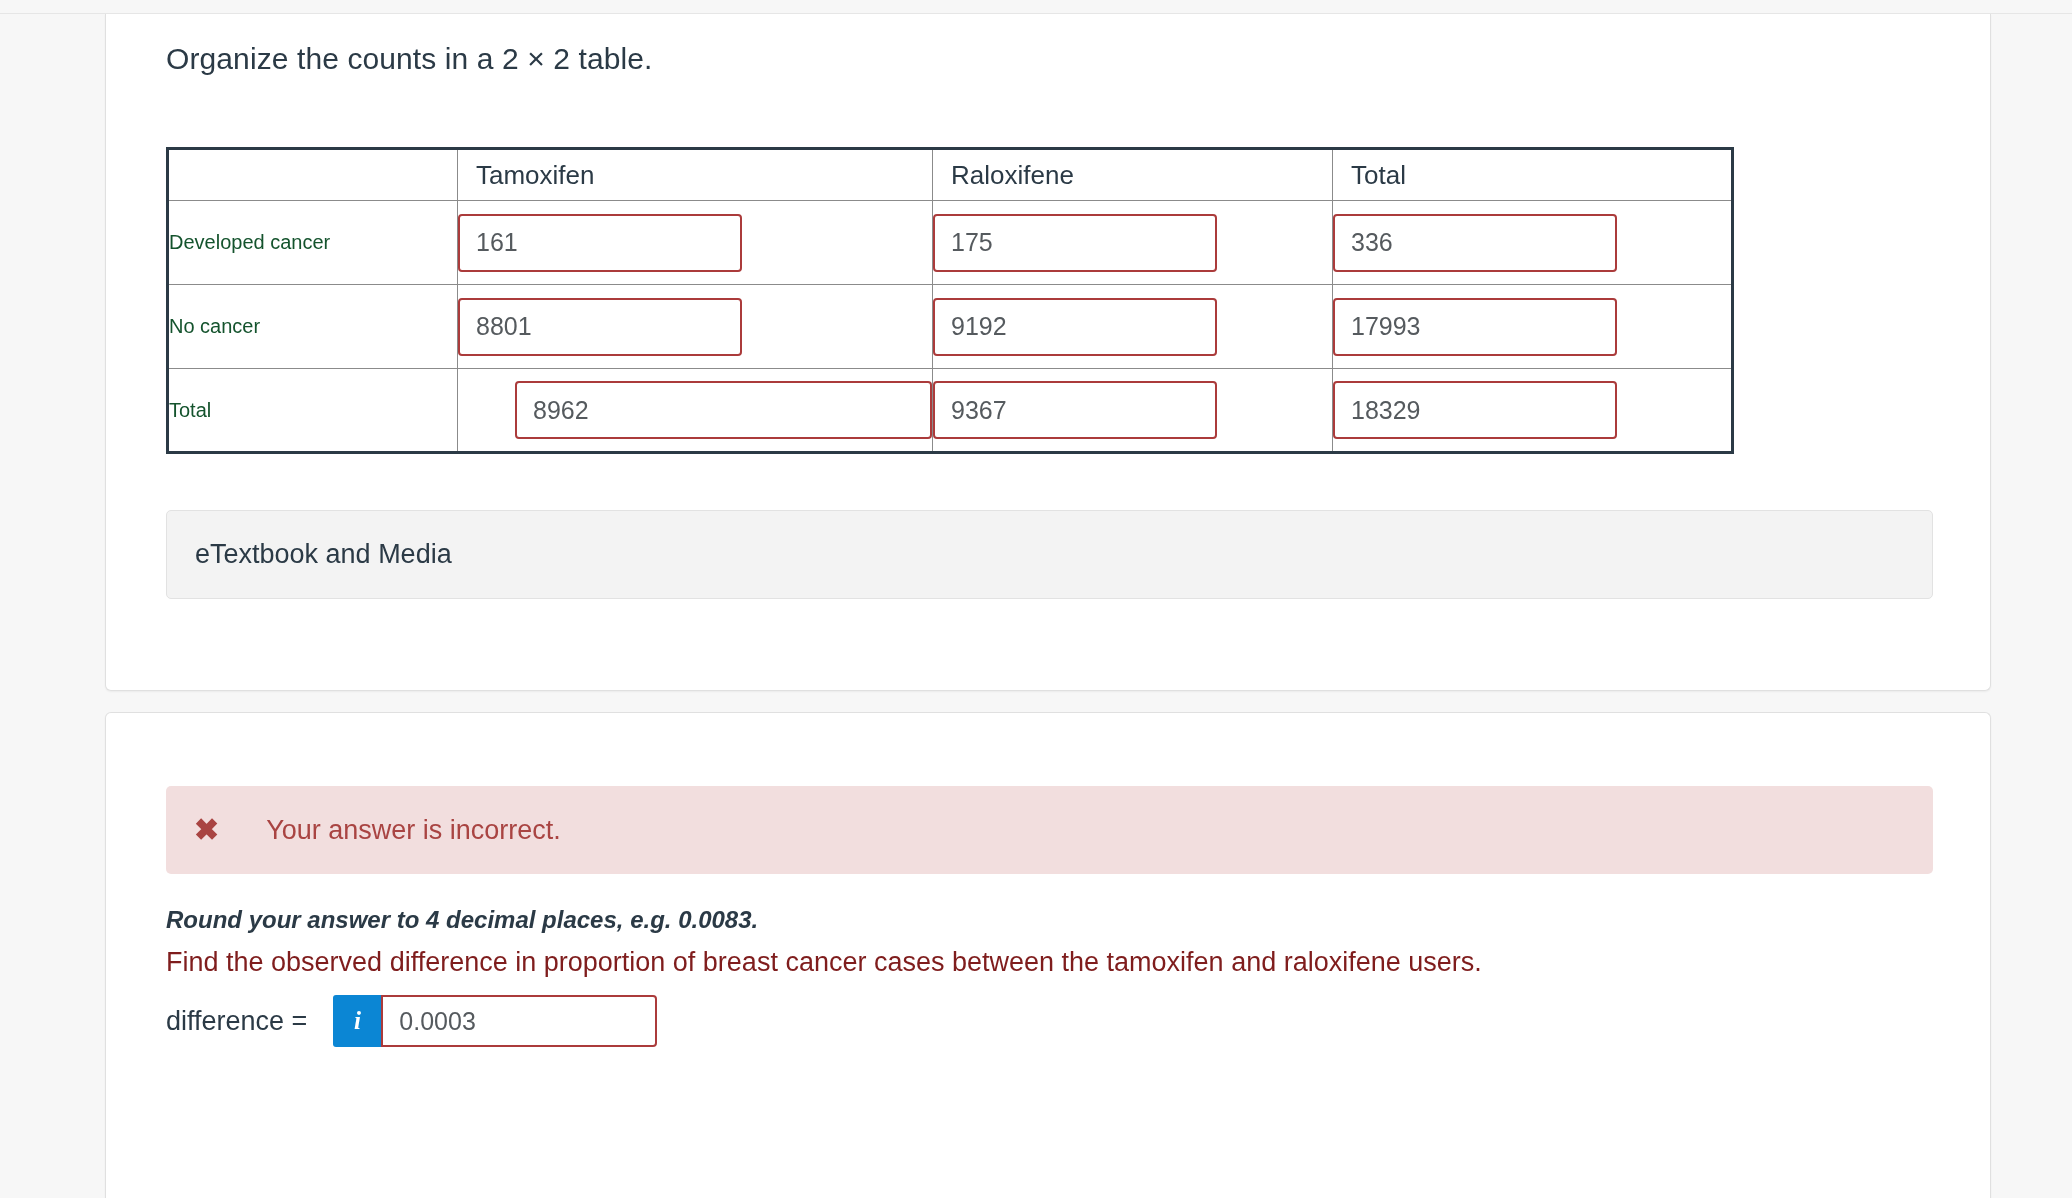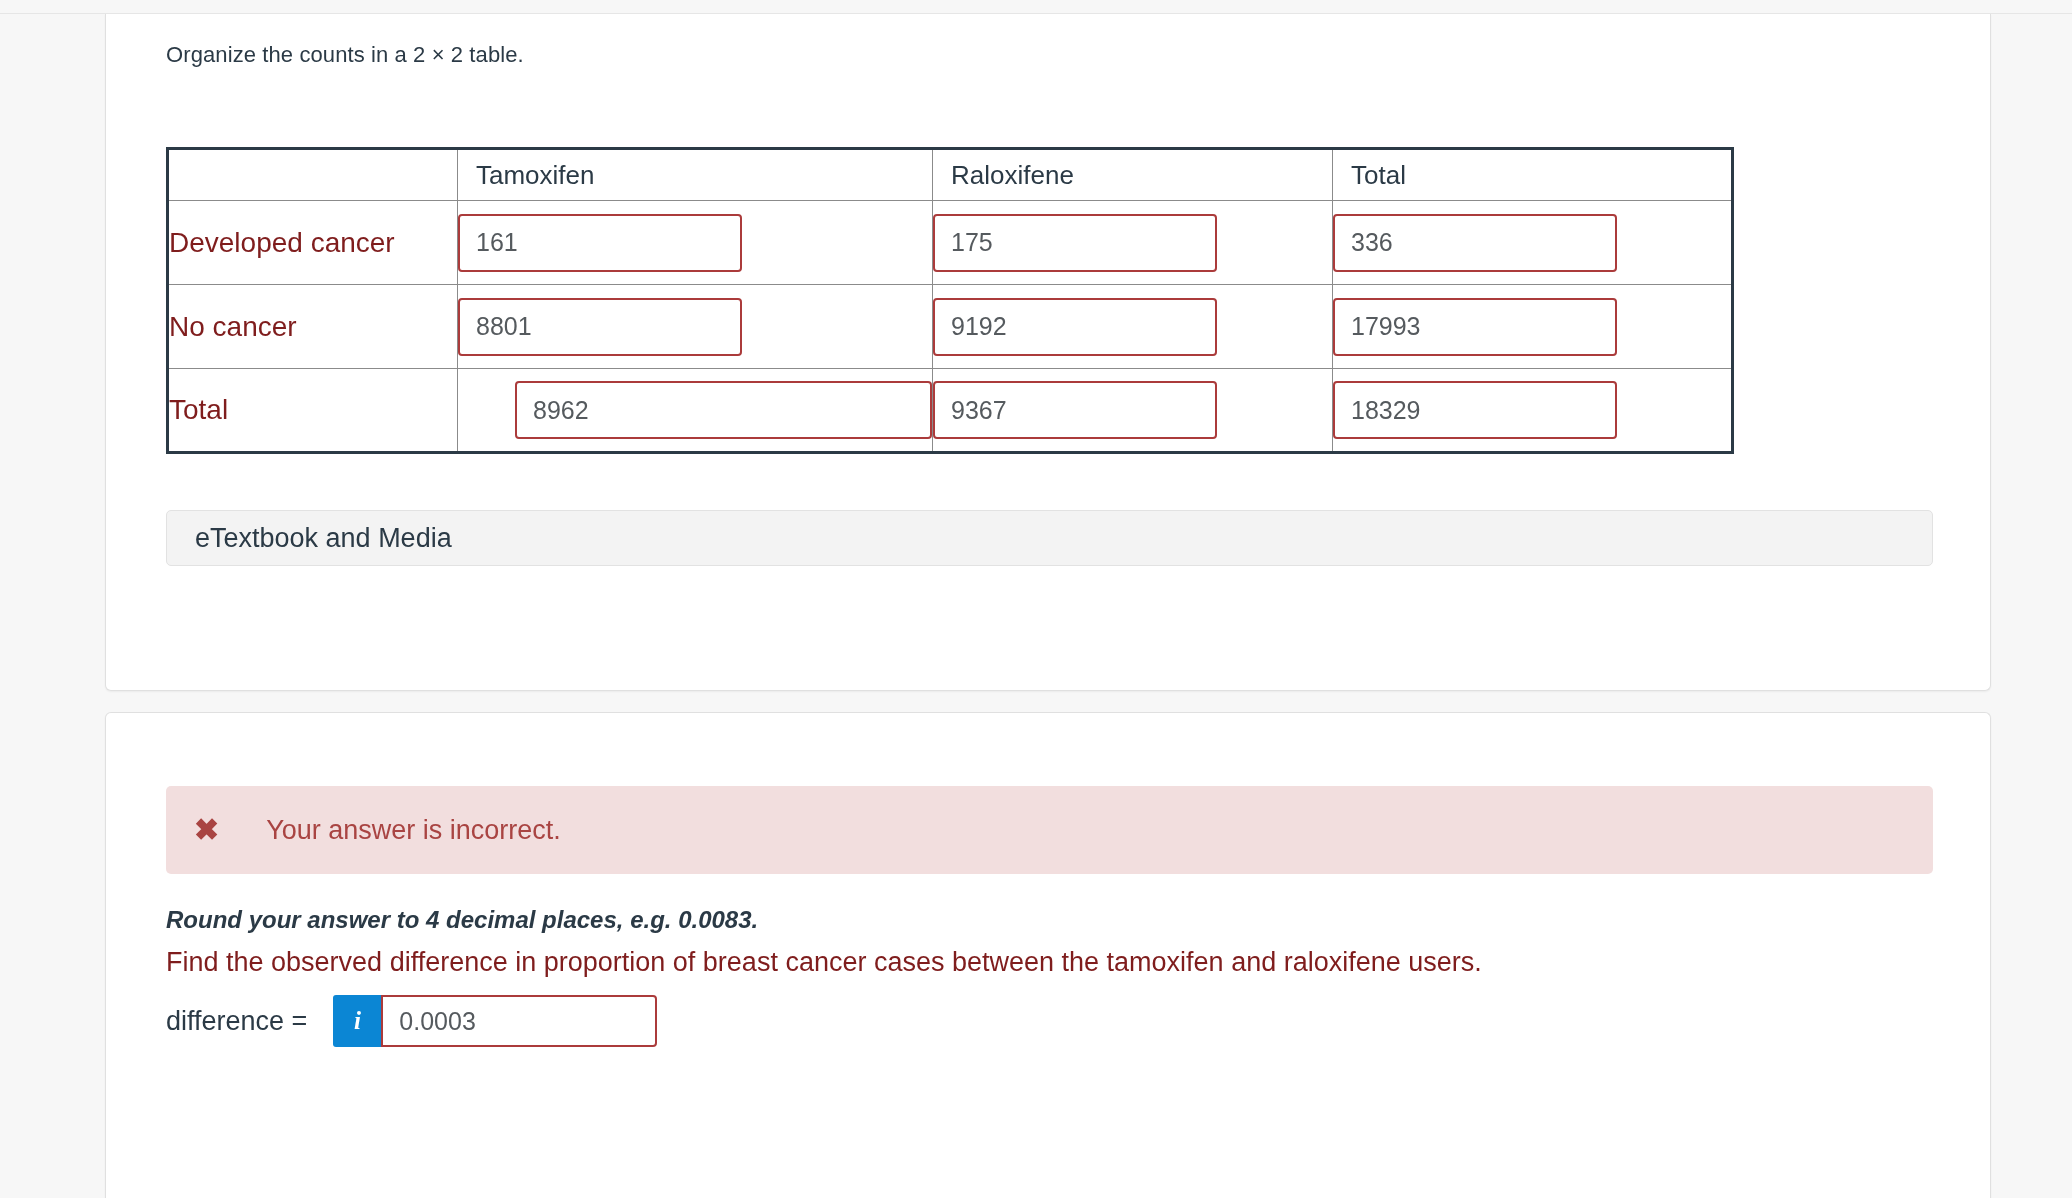--- a/index.html
+++ b/index.html
@@ -34,21 +34,21 @@
     border-radius: 6px;
     box-shadow: 0 1px 2px rgba(0,0,0,0.05);
   }
   #card-one { top: 14px; height: 677px; border-top: none; border-radius: 0 0 6px 6px;}
   #card-two { top: 712px; height: 520px; border-radius: 6px 6px 0 0; border-bottom: none;}
 
   
   .prompt {
     position: absolute;
     left: 60px; top: 28px;
-    font-size: 22px;
+    font-size: 30px;
     color: #2b3a46;
     letter-spacing: .1px;
   }
 
   
   .tbl-wrap {
     position: absolute;
     left: 60px; top: 133px;
   }
   table.counts {
@@ -67,22 +67,22 @@
   table.counts thead th {
     height: 52px;
     text-align: left;
     font-weight: 400;
     font-size: 26px;
     color: #2b3a46;
     padding-left: 18px;
   }
   table.counts tbody tr { height: 84px; }
   td.rowlabel {
-    font-size: 28px;
-    color: #7f1d1d;
+    font-size: 20px;
+    color: #14532d;
     padding-left: 18px;
     white-space: nowrap;
   }
   td.cellbox { padding: 0 0 0 22px; }
   td.cellbox.wide { padding-left: 28px; }
   input.numbox {
     width: 284px;
     height: 58px;
     border: 2px solid #ab3b3b;
     border-radius: 4px;
@@ -93,21 +93,21 @@
     padding: 0 16px;
     outline: none;
   }
   input.numbox.overflow { width: 417px; position: relative; z-index: 3; margin-left: 29px; }
 
   
   .etb {
     position: absolute;
     left: 60px;
     width: 1767px;
-    height: 56px;
+    height: 89px;
     background: #f3f3f3;
     border: 1px solid #e2e2e2;
     border-radius: 5px;
     display: flex;
     align-items: center;
     padding-left: 28px;
     font-size: 27px;
     color: #2b3a46;
     cursor: pointer;
   }

